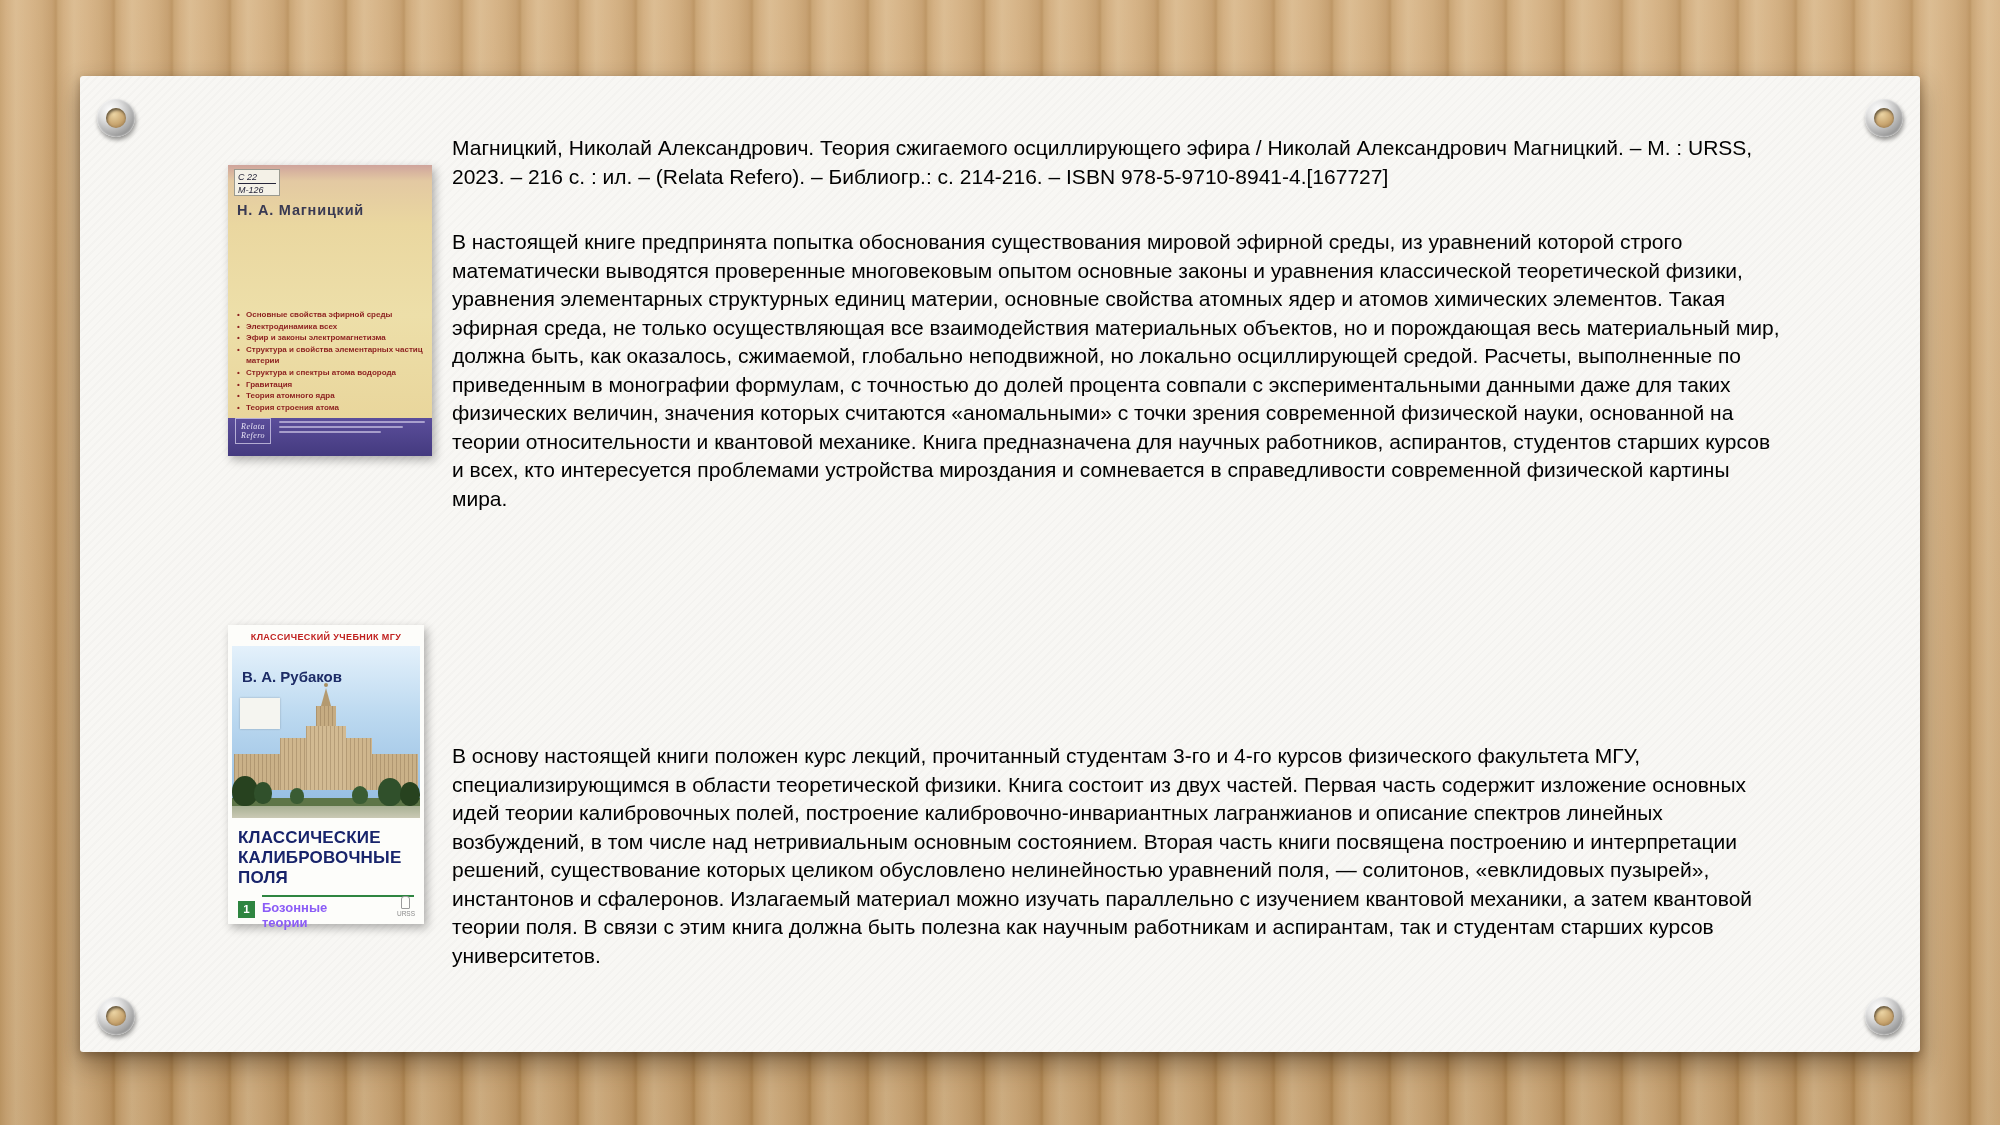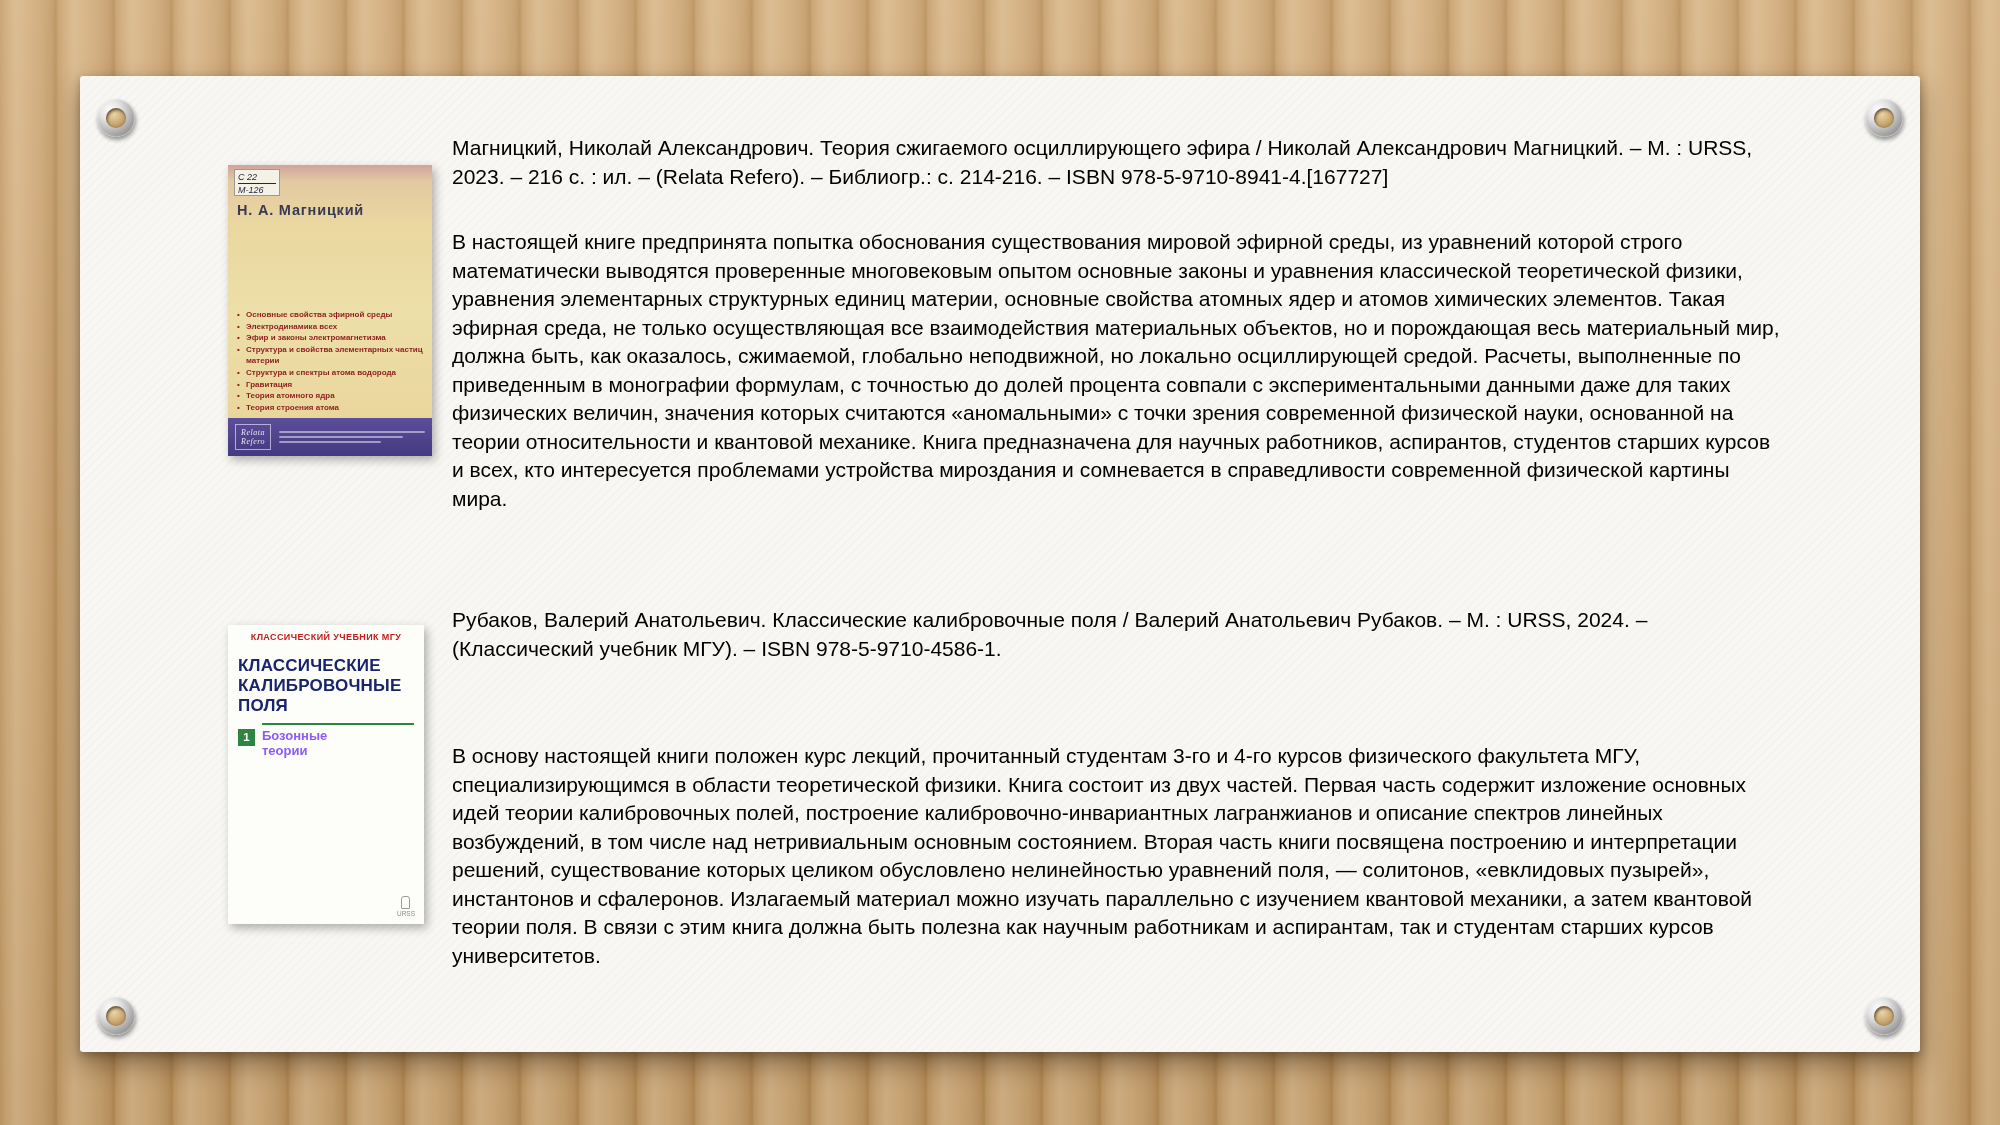--- a/index.html
+++ b/index.html
@@ -64,21 +64,21 @@
   .c1-title .c1-line{margin-bottom:3px;}
   .c1-topics{
     position:absolute;top:144px;left:9px;right:7px;margin:0;padding:0;list-style:none;
     color:#8c1f1f;font-weight:bold;font-size:8px;line-height:1.45;
   }
   .c1-topics li{padding-left:9px;position:relative;}
   .c1-topics li::before{content:"\2022";position:absolute;left:0;color:#8c1f1f;}
   .c1-band{
     position:absolute;left:0;right:0;bottom:0;height:38px;
     background:linear-gradient(180deg,#5b4e9b 0%,#443a7f 100%);
-    display:flex;align-items:center;padding:0 7px;box-sizing:border-box;
+    display:flex;align-items:flex-start;padding:0 7px;box-sizing:border-box;
   }
   .c1-logo{
     border:1px solid rgba(235,230,250,0.65);color:#e9e4f6;text-align:center;
     font-family:"Liberation Serif","DejaVu Serif",serif;font-style:italic;
     font-size:8px;line-height:9px;padding:3px 5px;letter-spacing:0.5px;
   }
   .c1-bars{flex:1;margin-left:8px;}
   .c1-bars div{height:2px;background:rgba(235,230,250,0.55);margin:3px 0;border-radius:1px;}
   .c1-bars div:nth-child(2){width:85%;} .c1-bars div:nth-child(3){width:70%;}
 
@@ -162,36 +162,53 @@
     <p>
       <b>Магницкий, Николай Александрович.</b><span> Теория сжигаемого осциллирующего эфира / Николай Александрович Магницкий. – М. : URSS, 2023. – 216 с. : ил. – (Relata Refero). – Библиогр.: с. 214-216. – ISBN 978-5-9710-8941-4.[167727]</span>
     </p>
   </div>
   <div class="tcol" id="e1-anno">
     <p>В настоящей книге предпринята попытка обоснования существования мировой эфирной среды, из уравнений которой строго математически выводятся проверенные многовековым опытом основные законы и уравнения классической теоретической физики, уравнения элементарных структурных единиц материи, основные свойства атомных ядер и атомов химических элементов. Такая эфирная среда, не только осуществляющая все взаимодействия материальных объектов, но и порождающая весь материальный мир, должна быть, как оказалось, сжимаемой, глобально неподвижной, но локально осциллирующей средой. Расчеты, выполненные по приведенным в монографии формулам, с точностью до долей процента совпали с экспериментальными данными даже для таких физических величин, значения которых считаются «аномальными» с точки зрения современной физической науки, основанной на теории относительности и квантовой механике. Книга предназначена для научных работников, аспирантов, студентов старших курсов и всех, кто интересуется проблемами устройства мироздания и сомневается в справедливости современной физической картины мира.</p>
   </div>
 
   <div class="cover2">
     <div class="c2-series">КЛАССИЧЕСКИЙ УЧЕБНИК МГУ</div>
+    <div class="c2-sky">
+      <div class="c2-author">В. А. Рубаков</div>
+      <div class="c2-sticker"></div>
+      <div class="bld wing-l"></div>
+      <div class="bld blk-l"></div>
+      <div class="bld tower"></div>
+      <div class="bld tower-up"></div>
+      <div class="spire"></div>
+      <div class="star"></div>
+      <div class="bld blk-r"></div>
+      <div class="bld wing-r"></div>
+      <div class="emb"></div>
+      <div class="tree t1"></div>
+      <div class="tree t2"></div>
+      <div class="tree t3"></div>
+      <div class="tree t4"></div>
+      <div class="tree t5"></div>
+      <div class="tree t6"></div>
+      <div class="shore"></div>
+    </div>
     <div class="c2-title">
       <div>КЛАССИЧЕСКИЕ</div>
       <div>КАЛИБРОВОЧНЫЕ ПОЛЯ</div>
     </div>
     <div class="c2-rule"></div>
     <div class="c2-part">
       <div class="c2-num">1</div>
       <div class="c2-part-title">Бозонные теории</div>
     </div>
     <div class="c2-pub">
       <span class="glyph"></span>
       <span>URSS</span>
     </div>
   </div>
 
   <div class="tcol head" id="e2-head">
-    <p>
-      <b>Рубаков, Валерий Анатольевич.</b><span> Классические калибровочные поля / Валерий Анатольевич Рубаков. – М. : URSS, 2024. – (Классический учебник МГУ). – ISBN 978-5-9710-4586-1.</span>
-    </p>
   </div>
   <div class="tcol" id="e2-anno">
     <p>В основу настоящей книги положен курс лекций, прочитанный студентам 3-го и 4-го курсов физического факультета МГУ, специализирующимся в области теоретической физики. Книга состоит из двух частей. Первая часть содержит изложение основных идей теории калибровочных полей, построение калибровочно-инвариантных лагранжианов и описание спектров линейных возбуждений, в том числе над нетривиальным основным состоянием. Вторая часть книги посвящена построению и интерпретации решений, существование которых целиком обусловлено нелинейностью уравнений поля, — солитонов, «евклидовых пузырей», инстантонов и сфалеронов. Излагаемый материал можно изучать параллельно с изучением квантовой механики, а затем квантовой теории поля. В связи с этим книга должна быть полезна как научным работникам и аспирантам, так и студентам старших курсов университетов.</p>
   </div>
 </div>
 
 </body></html>

